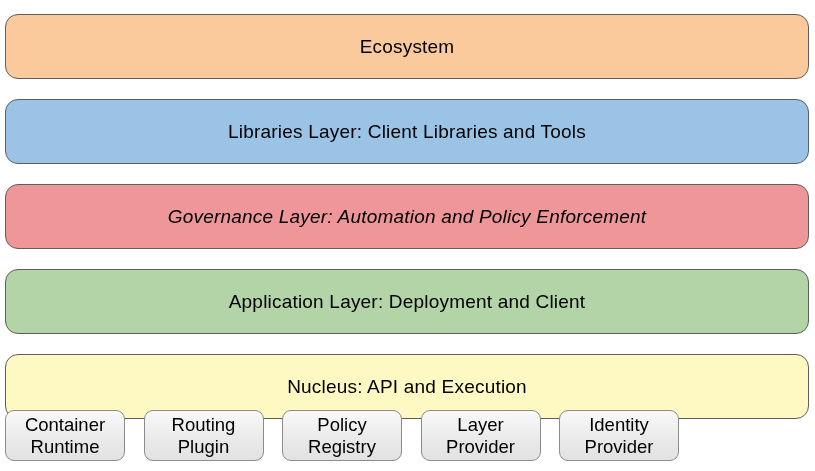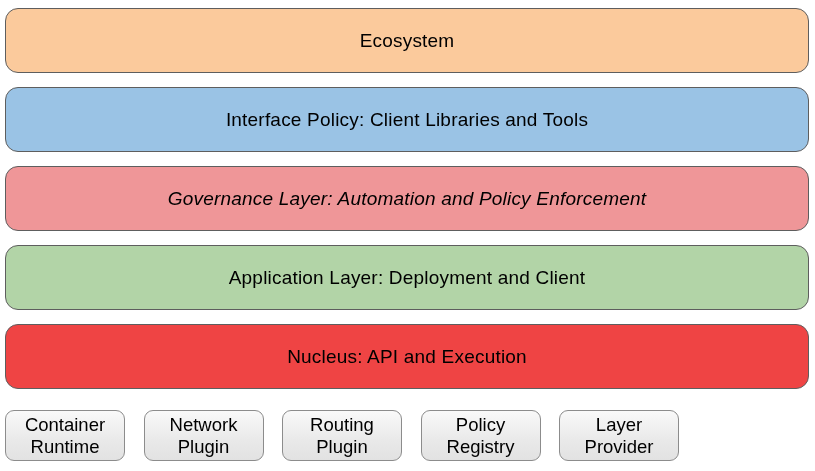--- a/index.html
+++ b/index.html
@@ -24,20 +24,21 @@
     gap: 14px;
   }
 
   .layer {
     height: 65px;
     border: 1px solid #5e5e5e;
     border-radius: 13px;
     display: flex;
     align-items: center;
     justify-content: center;
+    margin-top: 6px;
   }
 
   .layer-label {
     font-size: 19px;
     letter-spacing: 0.2px;
     text-align: center;
   }
 
   .providers {
     position: absolute;
@@ -72,55 +73,55 @@
 
 <div class="canvas">
 
   <div class="stack">
 
     <div class="layer" style="background: rgb(251, 202, 156);">
       <span class="layer-label">Ecosystem</span>
     </div>
 
     <div class="layer" style="background: rgb(154, 195, 229);">
-      <span class="layer-label">Interface Policy: Client Libraries and Tools</span>
+      <span class="layer-label">Libraries Layer: Client Libraries and Tools</span>
     </div>
 
     <div class="layer" style="background: rgb(239, 150, 152); font-style: italic;">
       <span class="layer-label">Governance Layer: Automation and Policy Enforcement</span>
     </div>
 
     <div class="layer" style="background: rgb(178, 212, 167);">
       <span class="layer-label">Application Layer: Deployment and Client</span>
     </div>
 
-    <div class="layer" style="background: #ef4444;">
+    <div class="layer" style="background: #fef9c3;">
       <span class="layer-label">Nucleus: API and Execution</span>
     </div>
 
   </div>
 
   <div class="providers">
 
     <div class="provider">
       <span class="provider-label">Container Runtime</span>
     </div>
 
-    <div class="provider">
-      <span class="provider-label">Network Plugin</span>
-    </div>
 
     <div class="provider">
       <span class="provider-label">Routing Plugin</span>
     </div>
 
     <div class="provider">
       <span class="provider-label">Policy Registry</span>
     </div>
 
     <div class="provider">
       <span class="provider-label">Layer Provider</span>
     </div>
 
+    <div class="provider">
+      <span class="provider-label">Identity Provider</span>
+    </div>
 
   </div>
 
 </div>
 
 </body></html>

